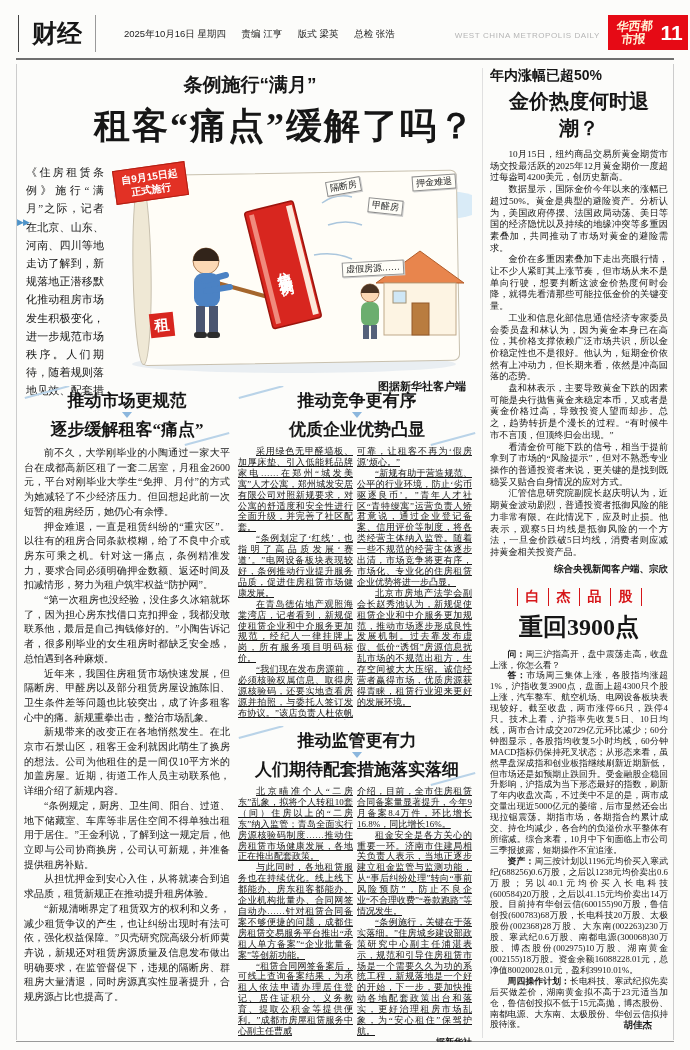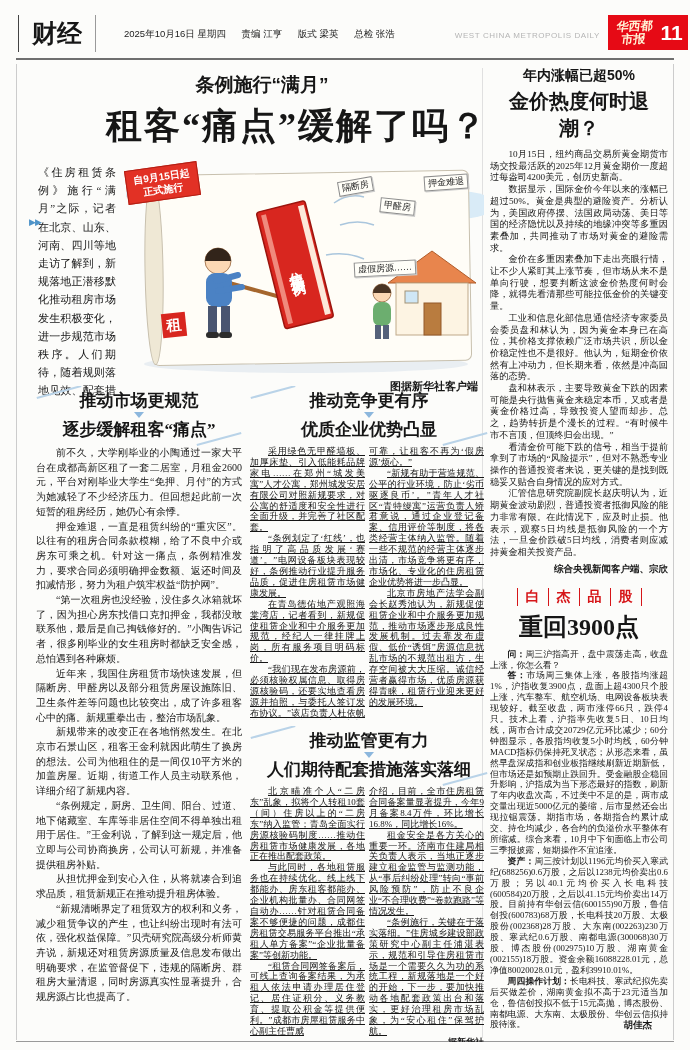--- a/index.html
+++ b/index.html
@@ -19,21 +19,21 @@
            display:flex;align-items:center;justify-content:center;gap:5px;}
   .hdr-cn{font-size:12px;font-weight:bold;color:#fff3d6;width:42px;text-align:center;line-height:13px;
           transform:skewX(-8deg) rotate(-2deg);}
   .hdr-num{font-family:"Liberation Sans",sans-serif;font-size:21px;font-weight:bold;}
   .rule-top{position:absolute;left:16px;right:16px;top:58px;height:2px;background:#6f6f6f;}
   .frame-l{position:absolute;left:16px;top:64px;bottom:10px;width:1px;background:#ccc;}
   .frame-r{position:absolute;right:16px;top:64px;bottom:10px;width:1px;background:#ccc;}
   .rule-bottom{position:absolute;left:16px;right:16px;bottom:8px;height:1px;background:#999;}
   .divider-v{position:absolute;left:482px;top:68px;bottom:12px;width:1px;background:#e0e0e0;}
   
-  .main{position:absolute;left:36px;top:64px;width:452px;height:978px;}
+  .main{position:absolute;left:24px;top:64px;width:452px;height:978px;}
   .kicker{text-align:center;font-family:"Liberation Sans",sans-serif;font-weight:bold;font-size:19px;margin-top:8px;}
   .headline{text-align:right;font-weight:bold;font-size:36px;letter-spacing:2px;margin-top:4px;}
   .lede-row{position:relative;margin-top:12px;height:240px;}
   .lede-marker{position:absolute;left:-7px;top:54px;color:#4e93c8;font-size:9px;letter-spacing:-1px;}
   .lede{position:absolute;left:2px;top:0;width:78px;height:238px;font-size:11px;line-height:18.2px;
         text-align:justify;overflow:hidden;}
   .cartoon{position:absolute;left:90px;top:0;width:358px;height:214px;}
   .cartoon svg{position:absolute;left:0;top:0;}
   .badge{position:absolute;left:0;top:3px;transform:rotate(-8deg);background:#e23125;color:#fff;
          border:1px solid #b01f14;font-family:"Liberation Sans",sans-serif;font-weight:bold;
@@ -64,21 +64,21 @@
   .bodytext p{margin:0;text-indent:2em;text-align:justify;}
   .bodytext p.noind{text-indent:0;}
   .s1 .bodytext{font-size:10px;line-height:14.7px;}
   .twocol{display:flex;gap:4px;text-decoration:underline;}
   .tcol{width:115px;font-size:9px;line-height:10.9px;overflow:hidden;}
   .s2 .twocol .tcol{height:276px;}
   .s3 .twocol .tcol{height:264px;}
   .sec-byline{text-align:right;font-weight:bold;}
   
   .right{position:absolute;left:490px;top:64px;width:178px;height:978px;overflow:hidden;}
-  .g-kick{text-align:center;font-family:"Liberation Sans",sans-serif;font-weight:bold;font-size:14px;margin-top:3px;}
+  .g-kick{text-align:left;font-family:"Liberation Sans",sans-serif;font-weight:bold;font-size:14px;margin-top:3px;}
   .g-head{text-align:center;font-weight:bold;font-size:20px;margin:3px 0 7px;}
   .g-body{font-size:9.2px;line-height:11.7px;}
   .g-body p{margin:0;text-indent:2em;text-align:justify;}
   .g-by{text-align:right;font-weight:bold;font-size:9.5px;margin-top:4px;}
   .stock{margin-top:12px;position:relative;}
   .brand{display:flex;justify-content:center;align-items:center;}
   .brand span{color:#d61518;font-weight:bold;font-size:14px;padding:0 8px;border-left:1.5px solid #d61518;line-height:18px;}
   .brand span:last-child{border-right:1.5px solid #d61518;}
   .st-head{text-align:center;font-weight:bold;font-size:24px;margin:5px 0 6px;}
   .st-body{font-size:8.8px;line-height:10.9px;position:relative;height:382px;overflow:hidden;}

